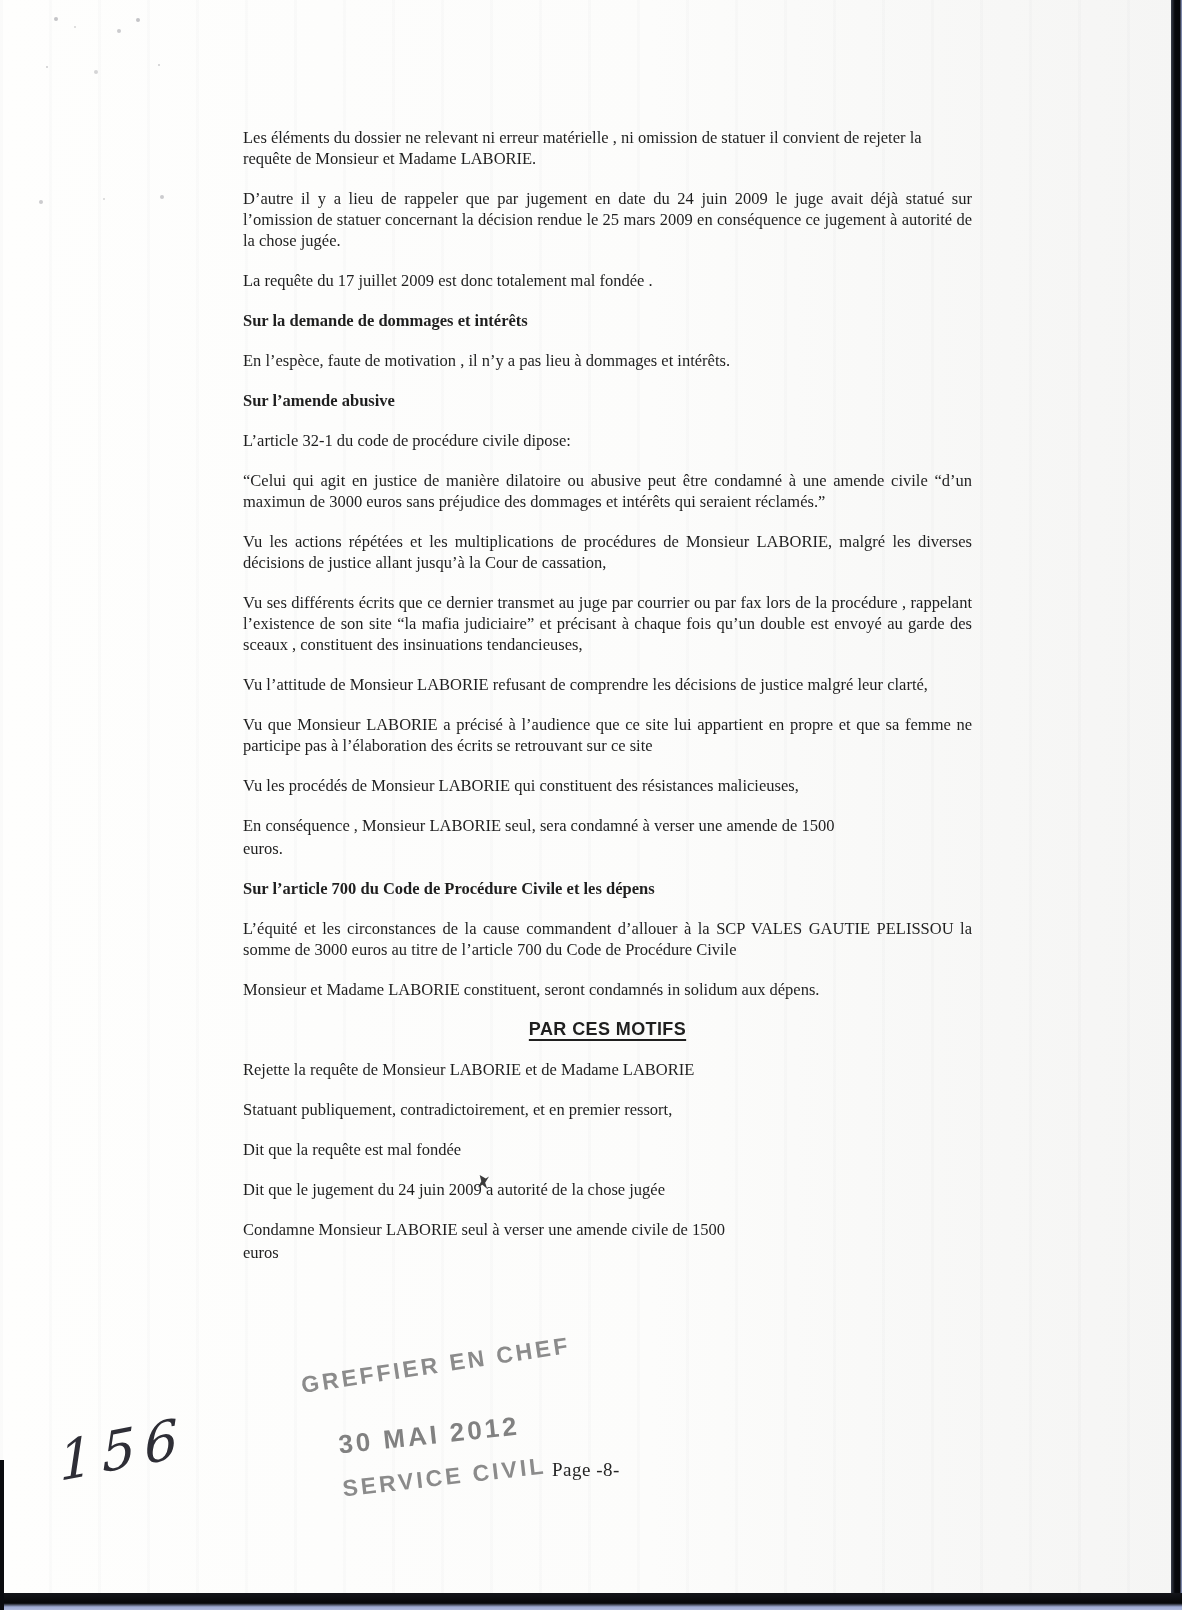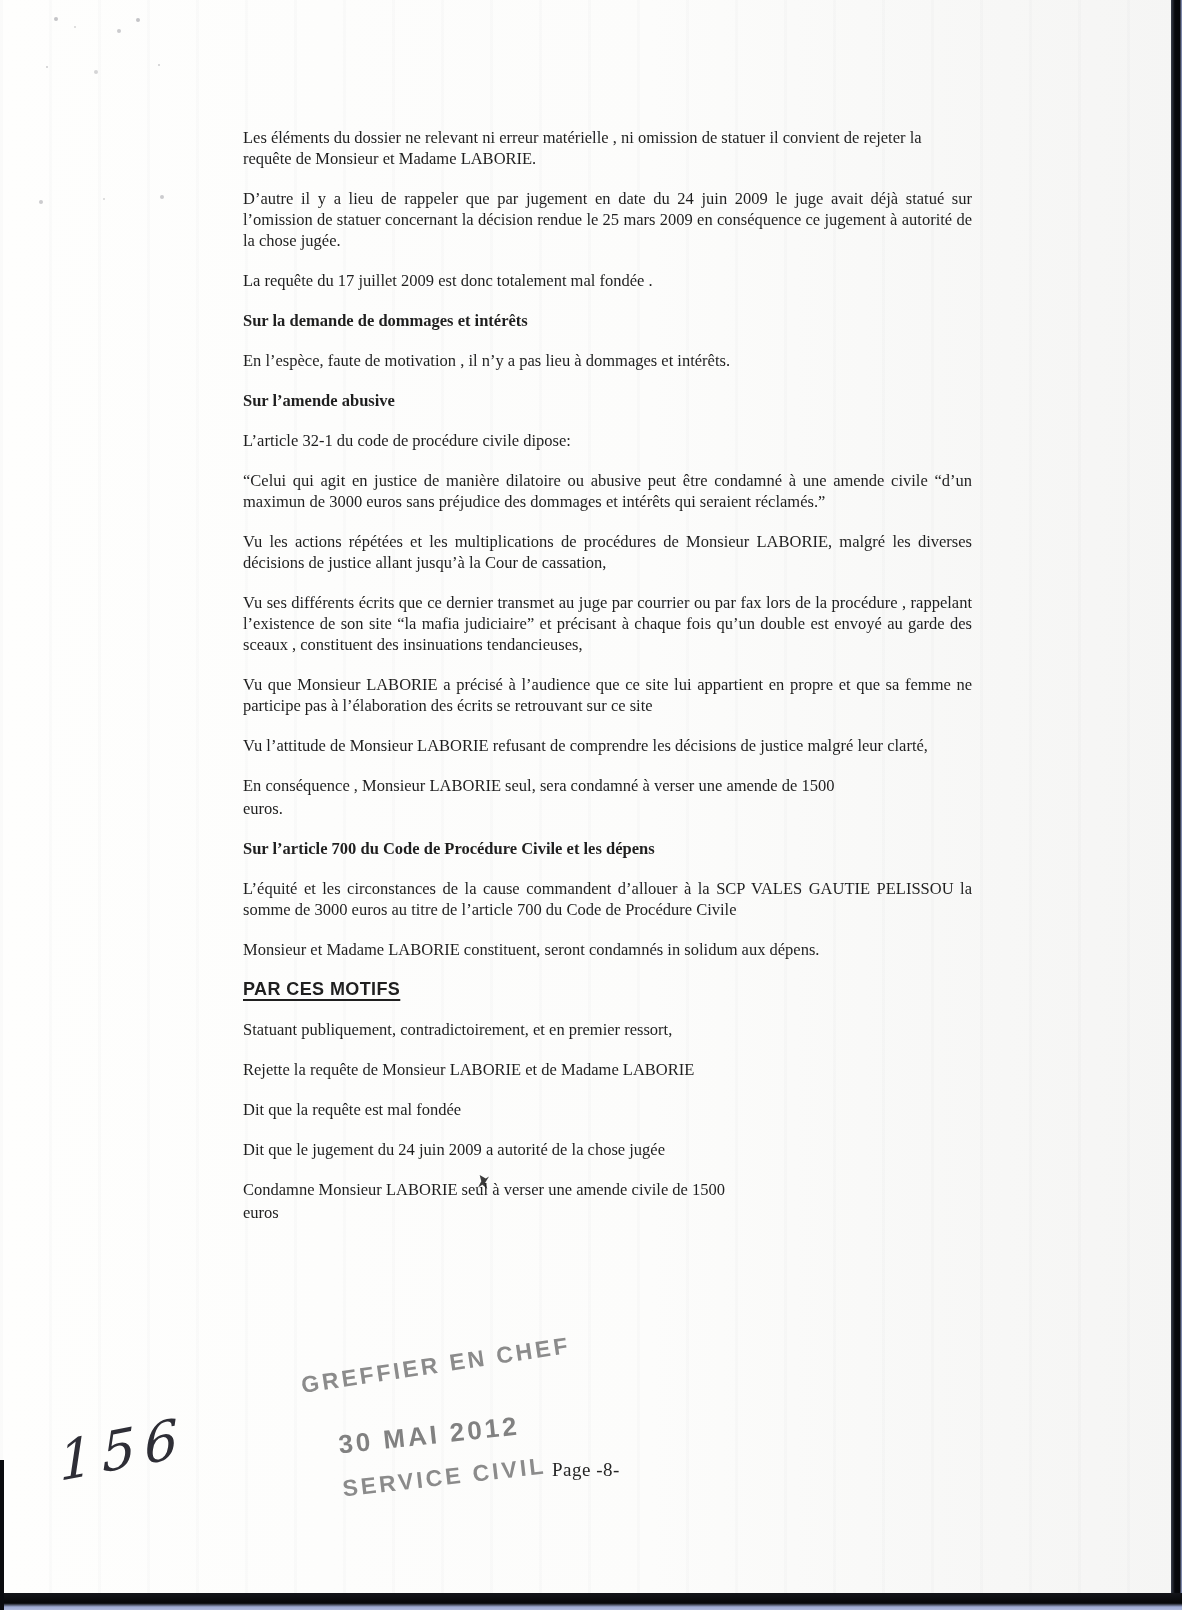--- a/index.html
+++ b/index.html
@@ -47,21 +47,21 @@
     position:absolute;left:231px;top:127px;width:741px;
     color:#1f1f1f;font-size:16.5px;line-height:21px;
   }
   .doc p{margin:0 0 19px 12px;}
   .p-just{text-align:justify;}
   .p-ind{margin-left:129px;}
   .p-head{margin-left:129px;font-weight:bold;}
   .p-motifs{
     font-family:"Liberation Sans","DejaVu Sans",sans-serif;
     font-size:18px;letter-spacing:.4px;
-    text-decoration:underline;text-underline-offset:4px;text-decoration-thickness:2px;
+    text-decoration:underline;text-underline-offset:4px;text-decoration-thickness:2px;text-align:center;
   }
   .tight{margin-bottom:2px !important;}
   
   .artifact{
     position:absolute;left:478px;top:1175px;width:11px;height:14px;
     background:#1a1a1a;
     clip-path:polygon(15% 0, 70% 25%, 100% 10%, 65% 55%, 85% 100%, 40% 70%, 0 90%, 30% 45%);
     opacity:.85;
   }
   
@@ -95,30 +95,31 @@
     <p>Les éléments du dossier ne relevant ni erreur matérielle , ni omission de statuer il convient de rejeter la requête de Monsieur et Madame LABORIE.</p>
     <p class="p-just">D’autre il y a lieu de rappeler que par jugement en date du 24 juin 2009 le juge avait déjà statué sur l’omission de statuer concernant la décision rendue le 25 mars 2009 en conséquence ce jugement à autorité de la chose jugée.</p>
     <p>La requête du 17 juillet 2009 est donc totalement mal fondée .</p>
     <p class="p-head">Sur la demande de dommages et intérêts</p>
     <p class="p-ind">En l’espèce, faute de motivation , il n’y a pas lieu à dommages et intérêts.</p>
     <p class="p-head">Sur l’amende abusive</p>
     <p>L’article 32-1 du code de procédure civile dipose:</p>
     <p class="p-just">“Celui qui agit en justice de manière dilatoire ou abusive peut être condamné à une amende civile “d’un maximun de 3000 euros sans préjudice des dommages et intérêts qui seraient réclamés.”</p>
     <p class="p-just">Vu les actions répétées et les multiplications de procédures de Monsieur LABORIE, malgré les diverses décisions de justice allant jusqu’à la Cour de cassation,</p>
     <p class="p-just">Vu ses différents écrits que ce dernier transmet au juge par courrier ou par fax lors de la procédure , rappelant l’existence de son site “la mafia judiciaire” et précisant à chaque fois qu’un double est envoyé au garde des sceaux , constituent des insinuations tendancieuses,</p>
+    <p class="p-just">Vu l’attitude de Monsieur LABORIE refusant de comprendre les décisions de justice malgré leur clarté,</p>
     <p class="p-just">Vu que Monsieur LABORIE a précisé à l’audience que ce site lui appartient en propre et que sa femme ne participe pas à l’élaboration des écrits se retrouvant sur ce site</p>
-    <p class="p-just">Vu l’attitude de Monsieur LABORIE refusant de comprendre les décisions de justice malgré leur clarté,</p>
+    <p>Vu les procédés de Monsieur LABORIE qui constituent des résistances malicieuses,</p>
     <p class="tight">En conséquence , Monsieur LABORIE seul, sera condamné à verser une amende de 1500</p>
     <p>euros.</p>
     <p class="p-head">Sur l’article 700 du Code de Procédure Civile et les dépens</p>
     <p class="p-just">L’équité et les circonstances de la cause commandent d’allouer à la SCP VALES GAUTIE PELISSOU la somme de 3000 euros au titre de l’article 700 du Code de Procédure Civile</p>
     <p>Monsieur et Madame LABORIE constituent, seront condamnés in solidum aux dépens.</p>
     <p class="p-head p-motifs">PAR CES MOTIFS</p>
+    <p class="p-ind">Rejette la requête de Monsieur LABORIE et de Madame LABORIE</p>
     <p class="p-ind">Statuant publiquement, contradictoirement, et en premier ressort,</p>
-    <p class="p-ind">Rejette la requête de Monsieur LABORIE et de Madame LABORIE</p>
     <p class="p-ind">Dit que la requête est mal fondée</p>
     <p class="p-ind">Dit que le jugement du 24 juin 2009 a autorité de la chose jugée</p>
     <p class="p-ind tight">Condamne Monsieur LABORIE seul à verser une amende civile de 1500</p>
     <p>euros</p>
   </div>
 
   <div class="artifact"></div>
 
   <div class="stamp stamp-greffier">GREFFIER EN CHEF</div>
   <div class="stamp stamp-date">30 MAI 2012</div>

